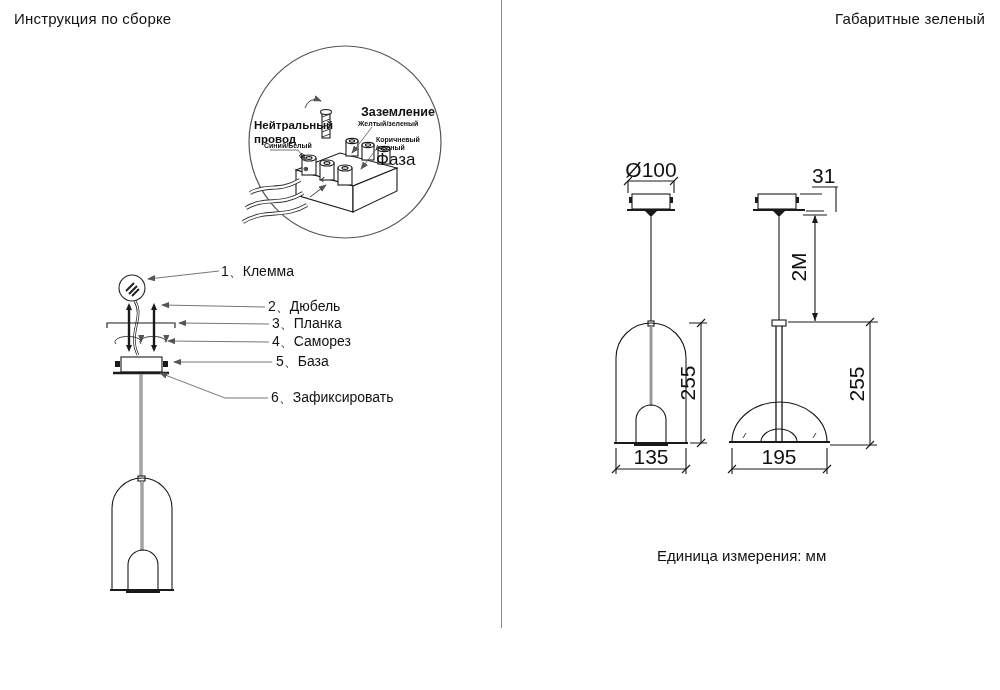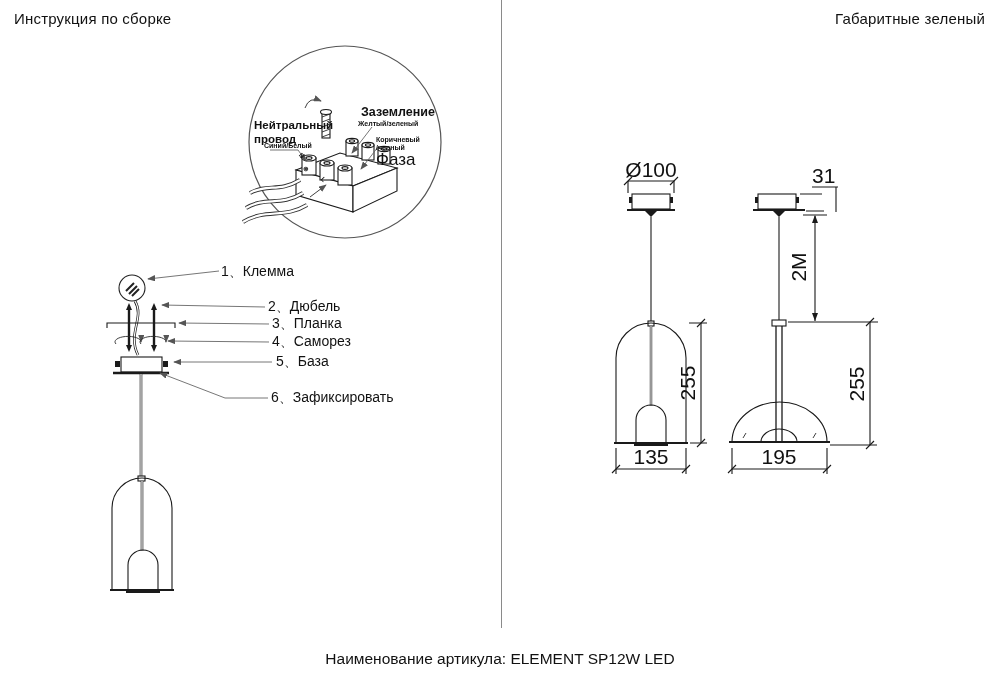--- a/index.html
+++ b/index.html
@@ -245,14 +245,14 @@
       </g>
       <text class="dim" text-anchor="middle" x="864" y="384" transform="rotate(-90 864 384)">255</text>
       <g>
         <path class="ln" d="M732,448 L732,474 M827,448 L827,474 M732,469 L827,469"></path>
         <path class="ln" d="M728,473 L736,465 M823,473 L831,465"></path>
       </g>
       <text class="dim" text-anchor="middle" x="779" y="464">195</text>
     </g>
   </svg>
 
-  <div class="footer">Наименование артикула: ELEMENT SP12W LED</div>
+  <div class="units">Единица измерения: мм</div>
 </div>
 
 </body></html>

